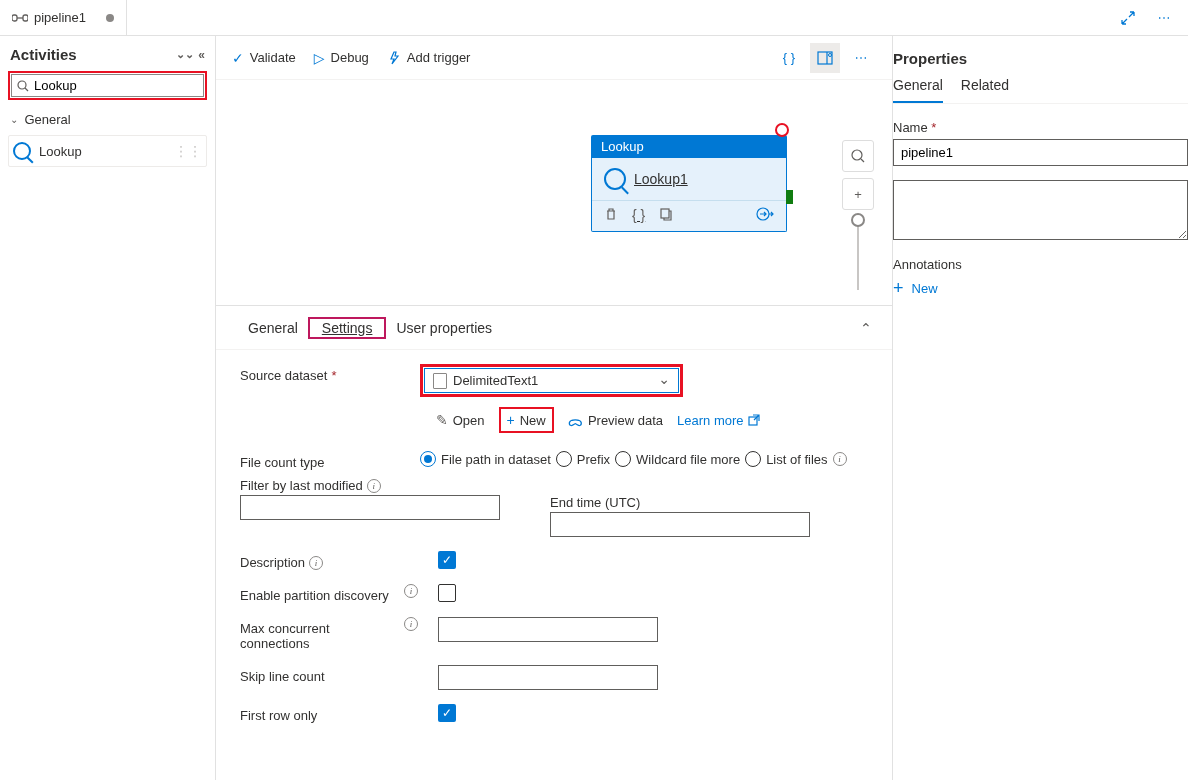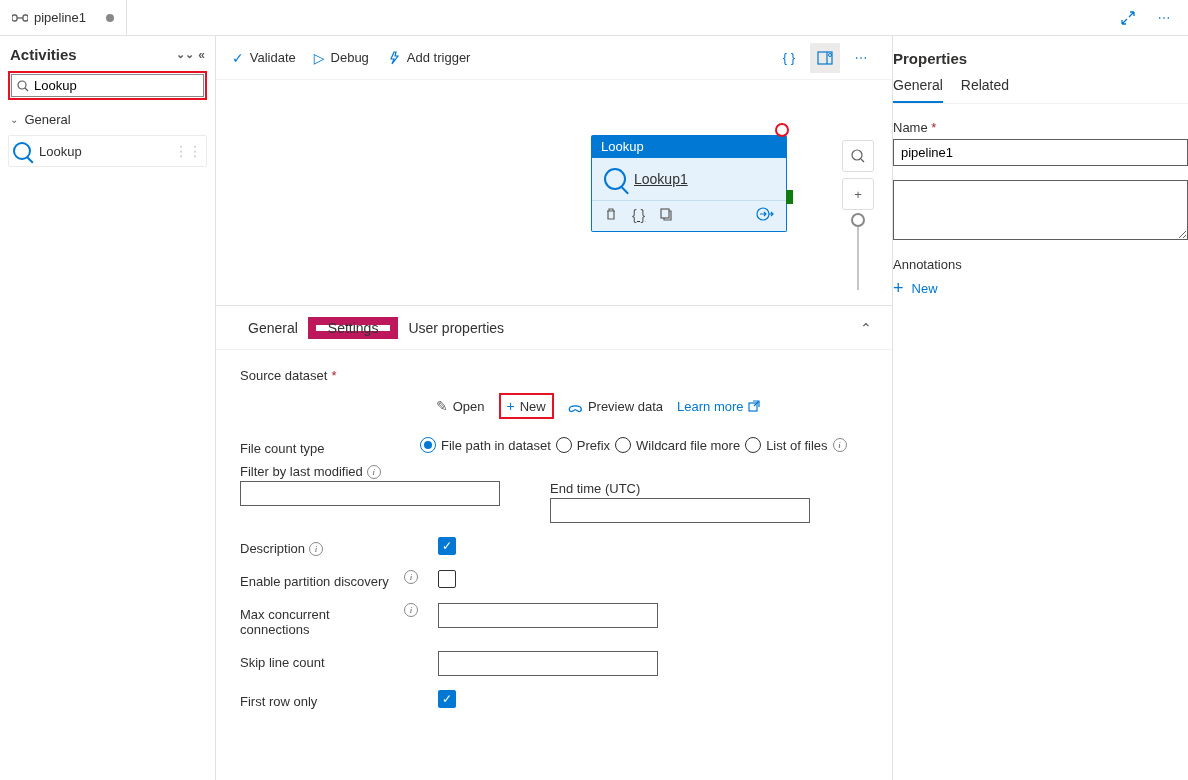--- a/index.html
+++ b/index.html
@@ -55,21 +55,21 @@
 .node-actions { display:flex;gap:14px;padding:6px 12px 8px;color:#605e5c;border-top:1px solid #c5deee;}
 .node-actions .act{font-size:14px;cursor:pointer;}
 .node-actions .act:last-child{margin-left:auto;color:#0078d4;}
 .conn { position:absolute;right:-7px;top:32px;width:7px;height:14px;background:#107c10;}
 
 
 .bpanel { border-top:1px solid #e1e1e1; display:flex; flex-direction:column; }
 .btabs { display:flex; align-items:center; padding:0 20px; height:44px; border-bottom:1px solid #f3f2f1; position:relative;}
 .btab { padding:0 12px; height:100%; display:flex; align-items:center; cursor:pointer; font-size:14px; color:#323130;}
 .btab.active { color:#323130; border-bottom:2px solid #0078d4; font-weight:400;}
-.btab.hl { border:8px solid #be185d; margin:0 -2px; height:22px;}
+.btab.hl { border:2px solid #be185d; margin:0 -2px; height:22px;text-decoration:underline;}
 .btabs .collapse { margin-left:auto; color:#605e5c; cursor:pointer; font-size:14px; transform:rotate(180deg);}
 
 .form { padding:14px 24px; overflow-y:auto; height:430px;}
 .frow { display:flex; align-items:flex-start; margin-bottom:14px; gap:10px;}
 .flabel { width:170px; font-size:13px; padding-top:4px; display:flex;align-items:center;gap:4px;}
 .flabel .req{color:#a4262c;}
 .info-i { display:inline-flex;width:14px;height:14px;border:1px solid #8a8886;border-radius:50%;align-items:center;justify-content:center;font-size:9px;color:#605e5c;font-style:italic;font-family:serif;}
 .select-wrap { border:3px solid #e81123; padding:1px; display:inline-block;}
 .select { width:255px;border:1px solid #0078d4;padding:4px 24px 4px 28px;font-size:13px;background:#fff;position:relative;display:flex;align-items:center;}
 .select::before{content:"";width:12px;height:14px;border:1px solid #8a8886;position:absolute;left:8px;border-radius:1px;}
@@ -252,20 +252,25 @@
         <div class="btab">User properties</div>
         <span class="collapse">⌄</span>
       </div>
 
       <div class="form">
         <div class="frow">
           <div class="flabel">
               <span>Source dataset</span> 
               <span class="req">*</span>
             </div>
+          <div class="select-wrap">
+            <div class="select">
+                <span>DelimitedText1</span>
+              </div>
+          </div>
         </div>
 
         <div class="action-row">
           <div class="action-btn">
               <span class="icn">✎</span>
               <span>Open</span>
             </div>
           <div class="action-btn hl">
               <span class="icn" style="color:#0078d4;">+</span>
               <span>New</span>

